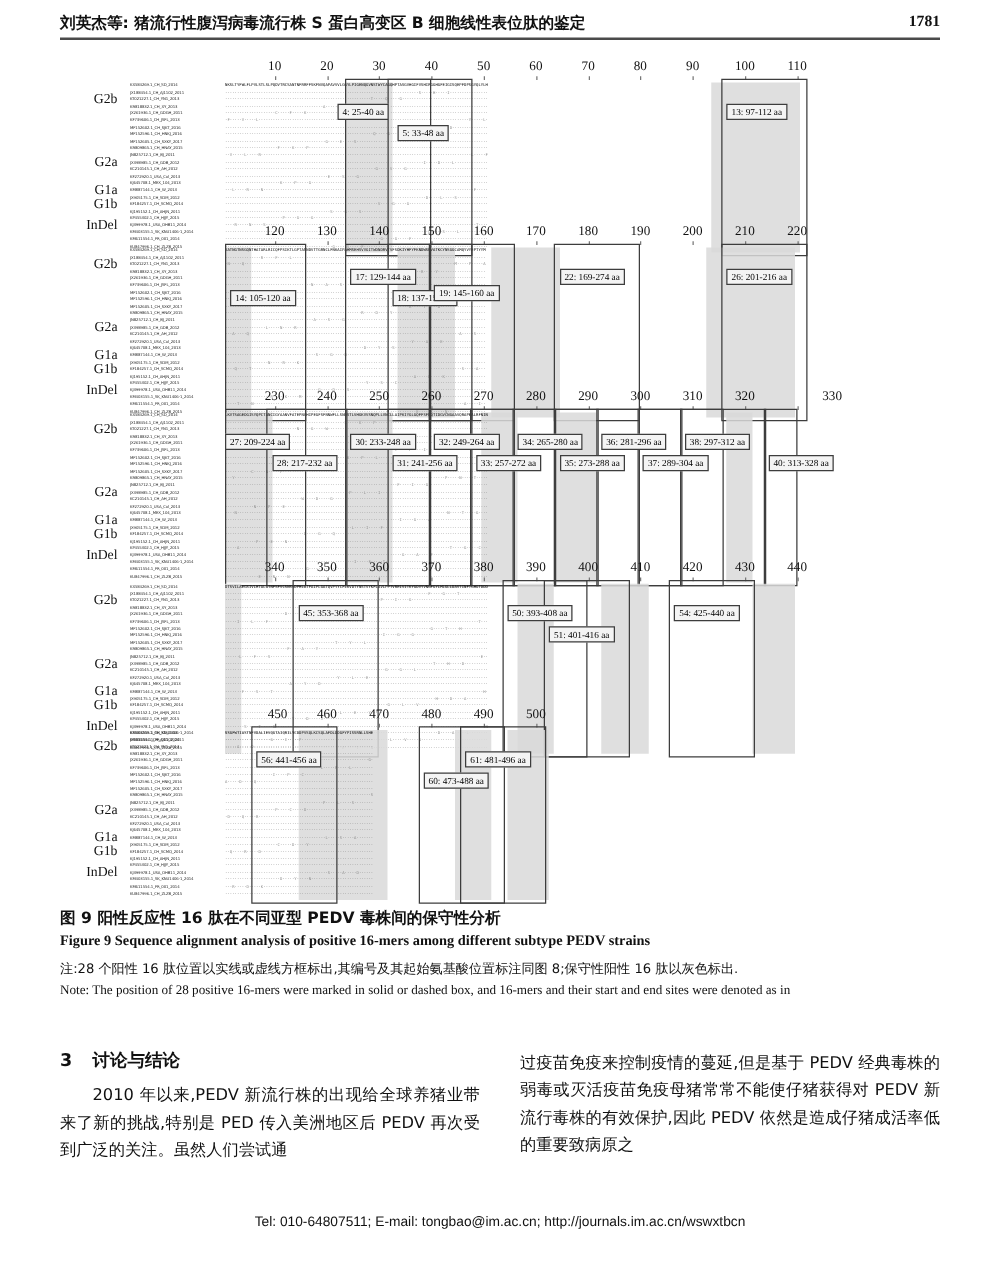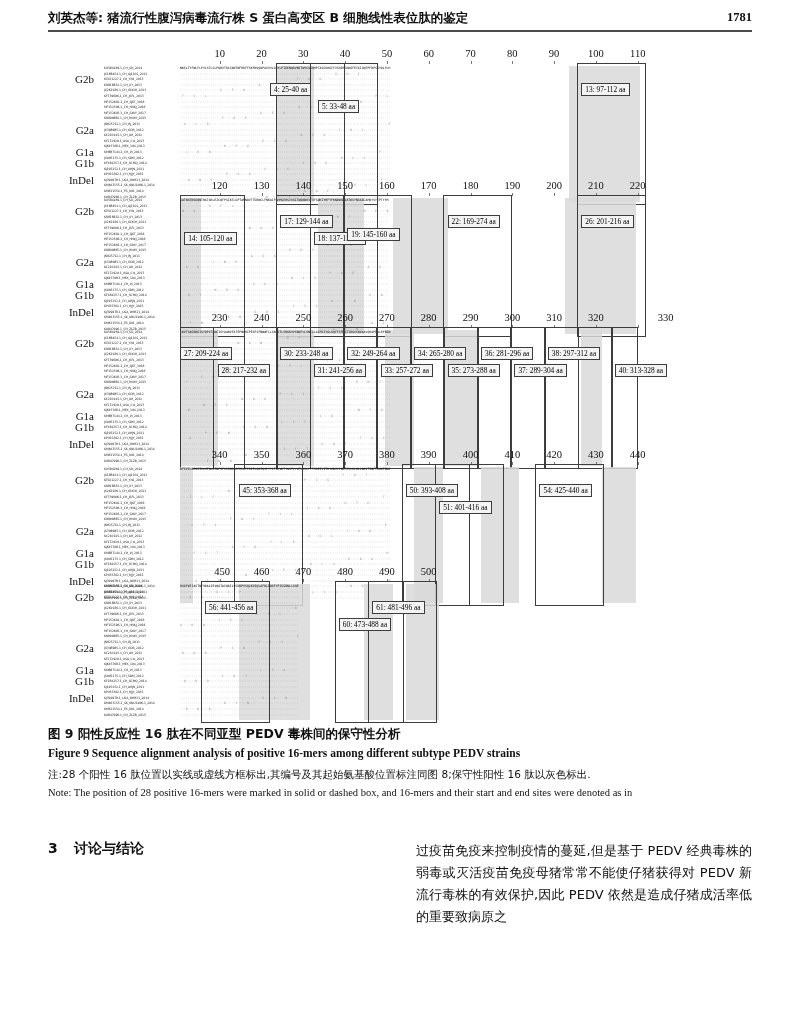--- a/index.html
+++ b/index.html
@@ -570,16 +570,18 @@
   <div class="cap cap-en">Figure 9    Sequence alignment analysis of positive 16-mers among different subtype PEDV strains</div>
   <div class="cap cap-note-cn">注:28 个阳性 16 肽位置以实线或虚线方框标出,其编号及其起始氨基酸位置标注同图 8;保守性阳性 16 肽以灰色标出.</div>
   <div class="cap cap-note-en">
     <div>Note: The position of 28 positive 16-mers were marked in solid or dashed box, and 16-mers and their start and end sites were denoted as in</div>
   </div>
 
   <div class="sec">
     <span class="num">3</span><span>讨论与结论</span>
   </div>
 
+  <div class="col colL indent">2010 年以来,PEDV 新流行株的出现给全球养猪业带来了新的挑战,特别是 PED 传入美洲地区后 PEDV 再次受到广泛的关注。虽然人们尝试通</div>
   <div class="col colR">过疫苗免疫来控制疫情的蔓延,但是基于 PEDV 经典毒株的弱毒或灭活疫苗免疫母猪常常不能使仔猪获得对 PEDV 新流行毒株的有效保护,因此 PEDV 依然是造成仔猪成活率低的重要致病原之</div>
 
+  <div class="footer">Tel: 010-64807511; E-mail: tongbao@im.ac.cn; http://journals.im.ac.cn/wswxtbcn</div>
 
 </div>
 
 </body></html>

